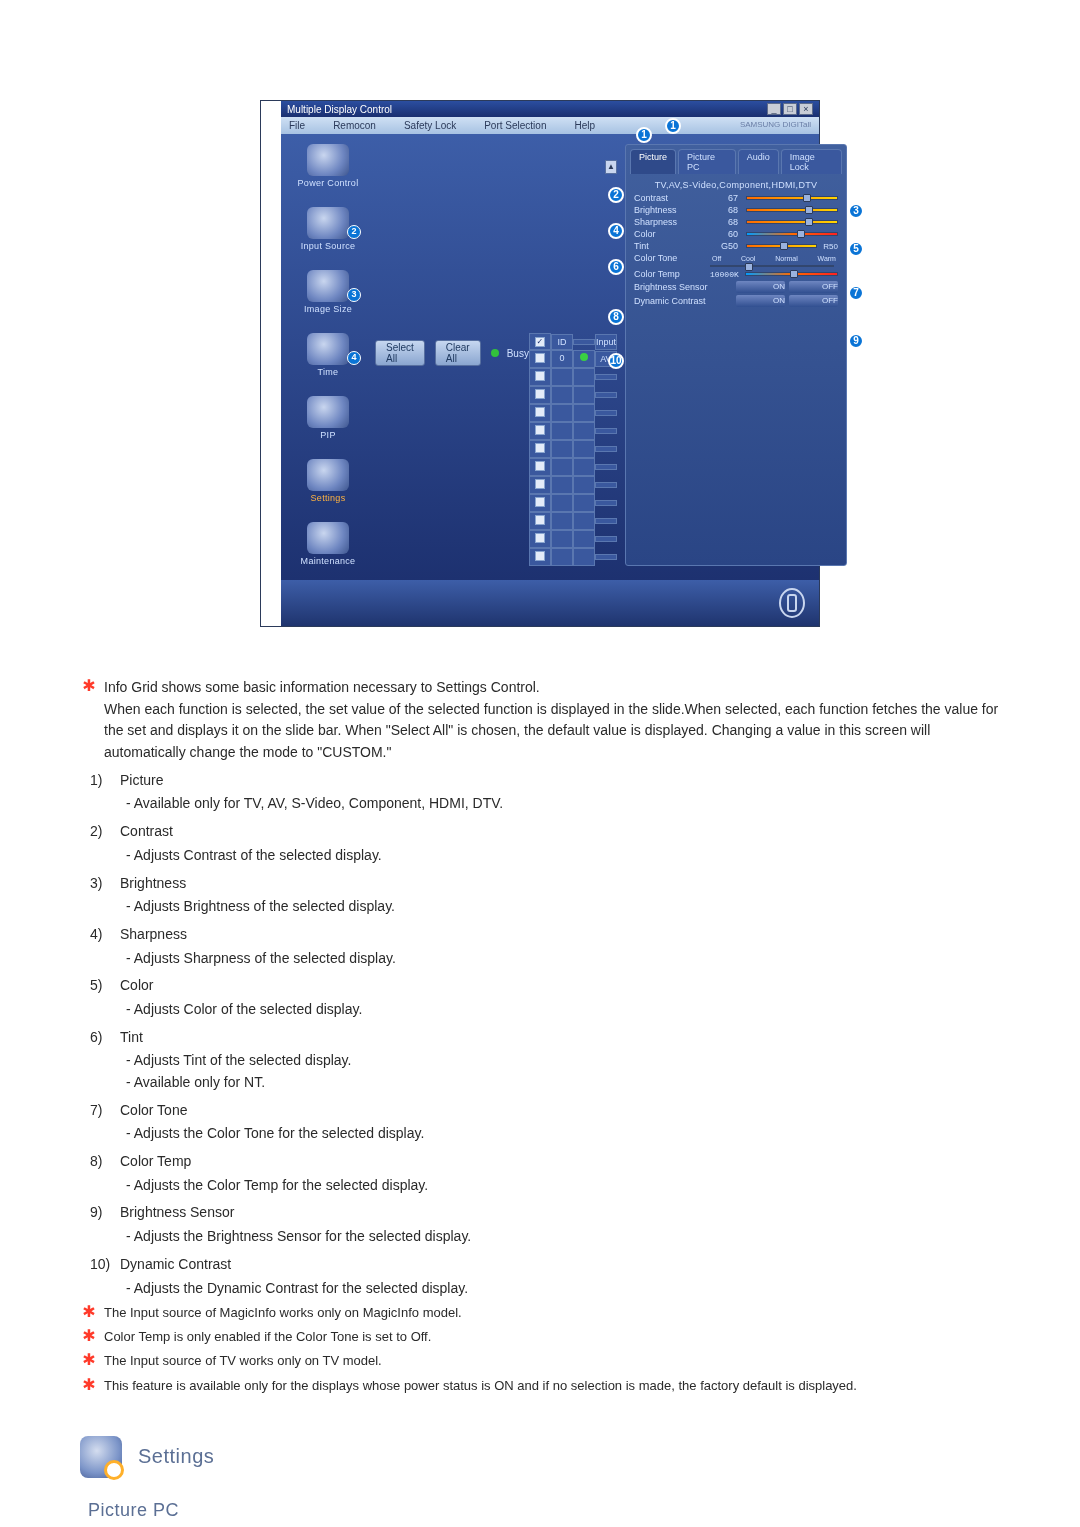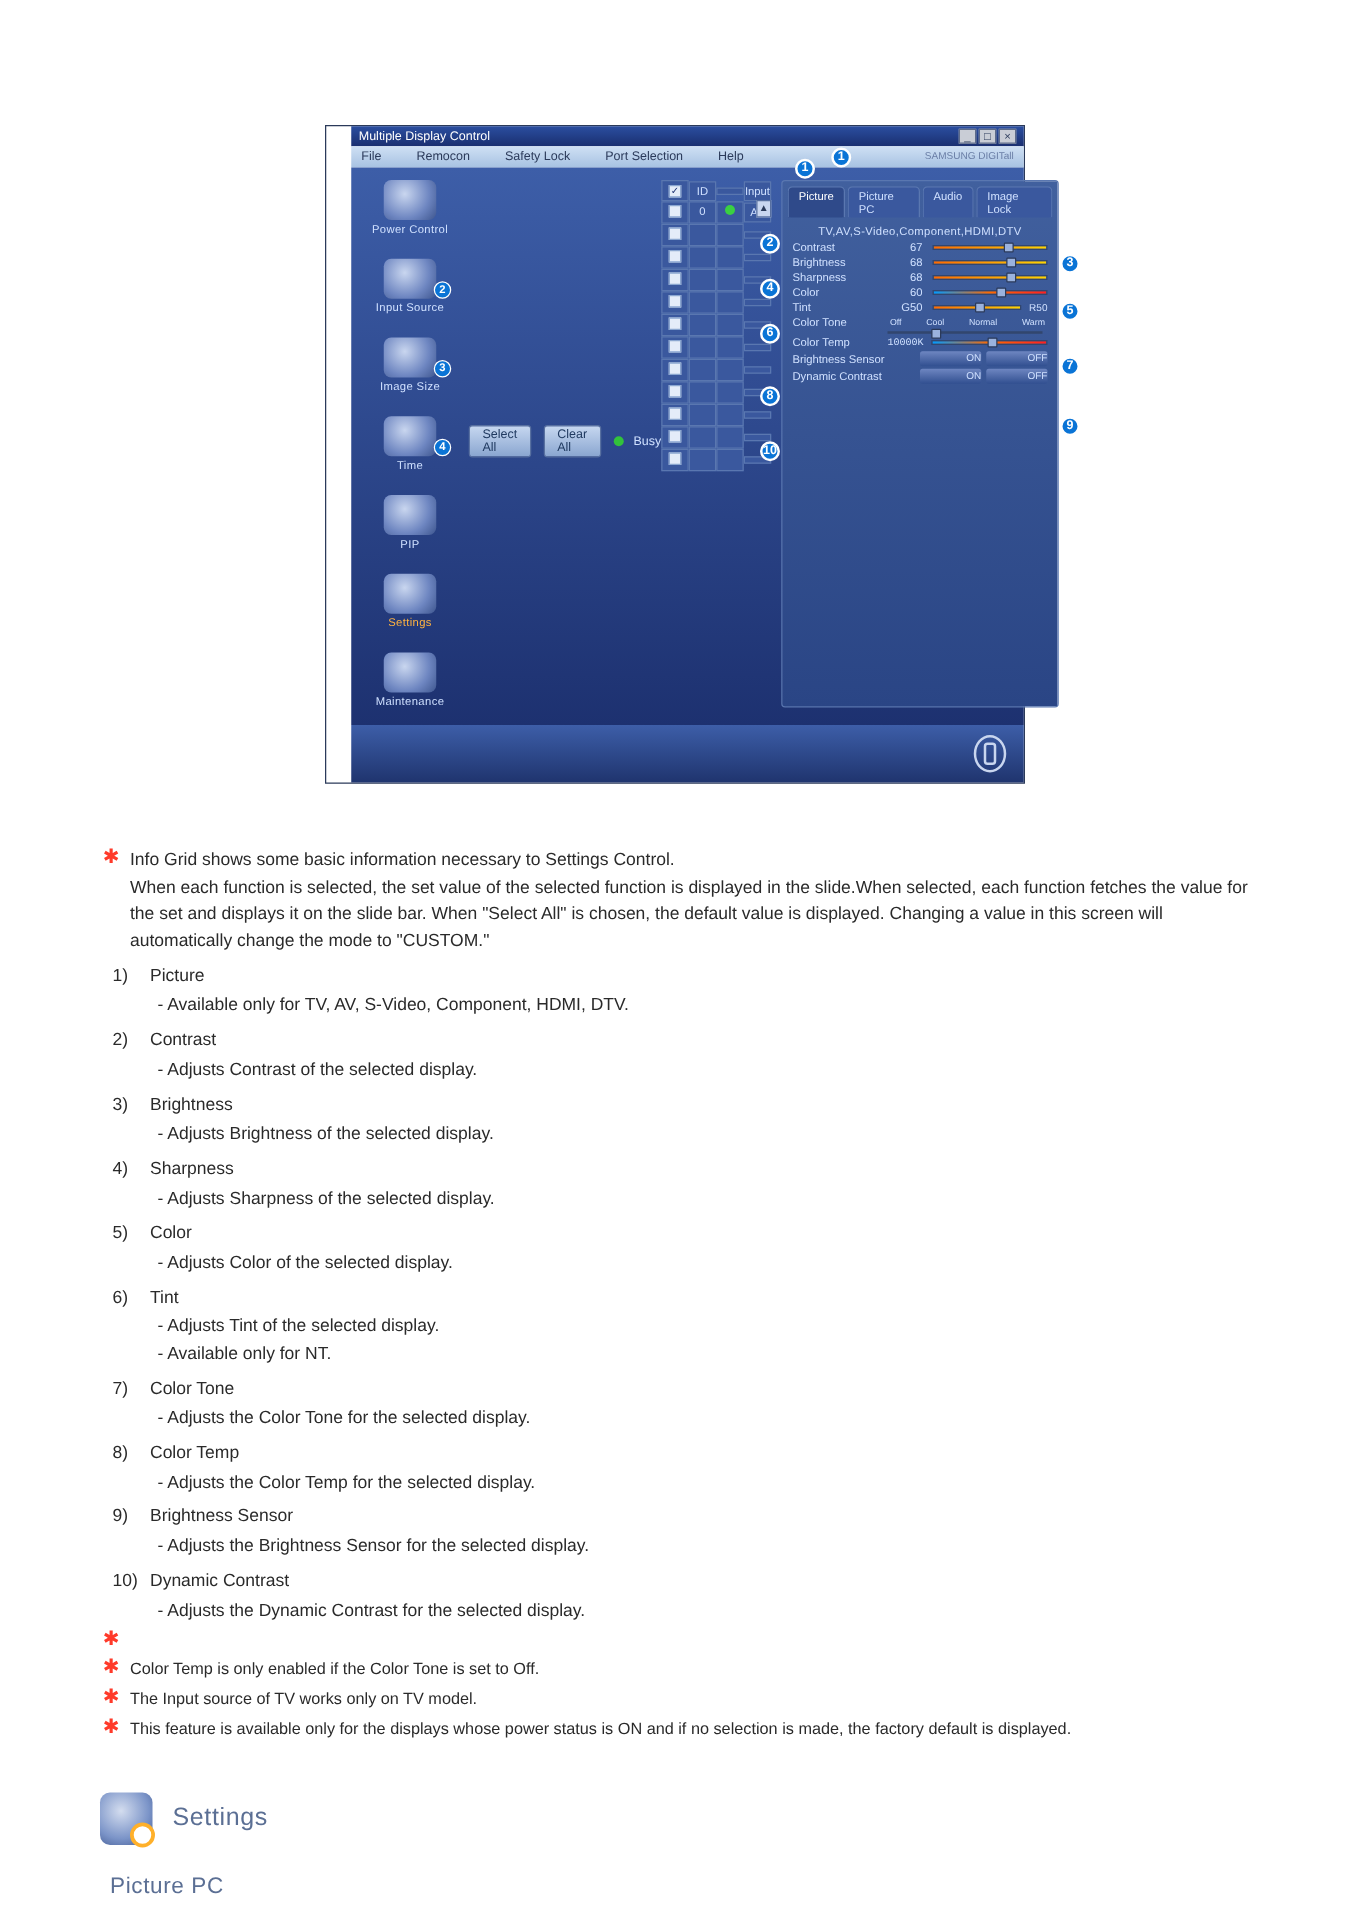--- a/index.html
+++ b/index.html
@@ -81,21 +81,21 @@
     font-size:10px; padding:1px 10px; border-radius:3px;
   }
   .busy { margin-left:auto; color:#cfe0ff; display:flex; align-items:center; gap:8px;}
   .busy-dot { width:8px;height:8px;border-radius:50%;background:#32c23c; }
 
   .grid-area {
     display:flex; gap:0; font-size:9px;
     position:relative;
   }
   .grid-table {
-    display:flex; flex-direction:column; flex:1;
+    display:flex; flex-direction:column; flex:1;justify-content:flex-end;
   }
   .grid-head, .grid-row {
     display:flex; align-items:center;
   }
   .grid-head > div, .grid-row > div {
     border:1px solid #5a77b0;
     background:#3a589e; color:#cfe0ff;
     text-align:center; padding:2px 0;
   }
   .col-chk{width:22px;} .col-id{width:22px;} .col-led{width:22px;}
@@ -554,20 +554,21 @@
   <div>
     <div class="num-row">
         <span class="num">10)</span>
         <span>Dynamic Contrast</span>
       </div>
     <div class="dash">- Adjusts the Dynamic Contrast for the selected display.</div>
   </div>
 
   <div class="note-row">
     <span class="star">✱</span>
+    <span>The Input source of MagicInfo works only on MagicInfo model.</span>
   </div>
   <div class="note-row">
     <span class="star">✱</span>
     <span>Color Temp is only enabled if the Color Tone is set to Off.</span>
   </div>
   <div class="note-row">
     <span class="star">✱</span>
     <span>The Input source of TV works only on TV model.</span>
   </div>
   <div class="note-row">

